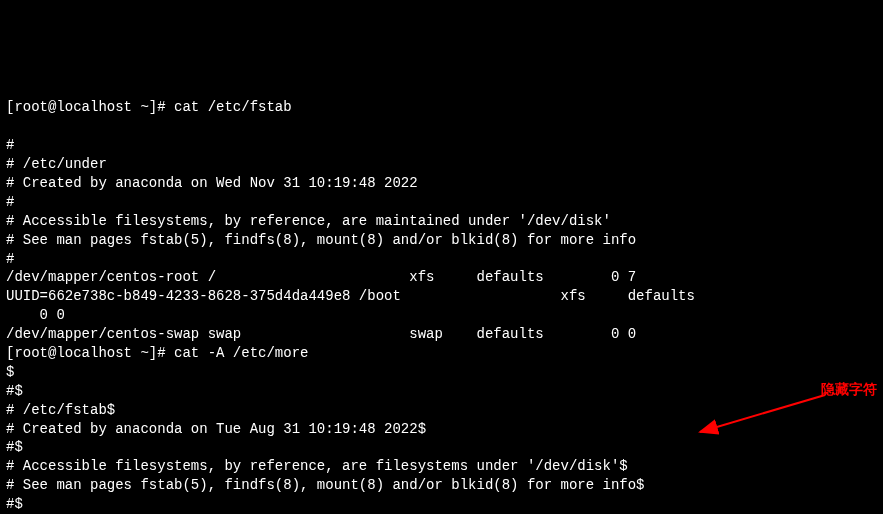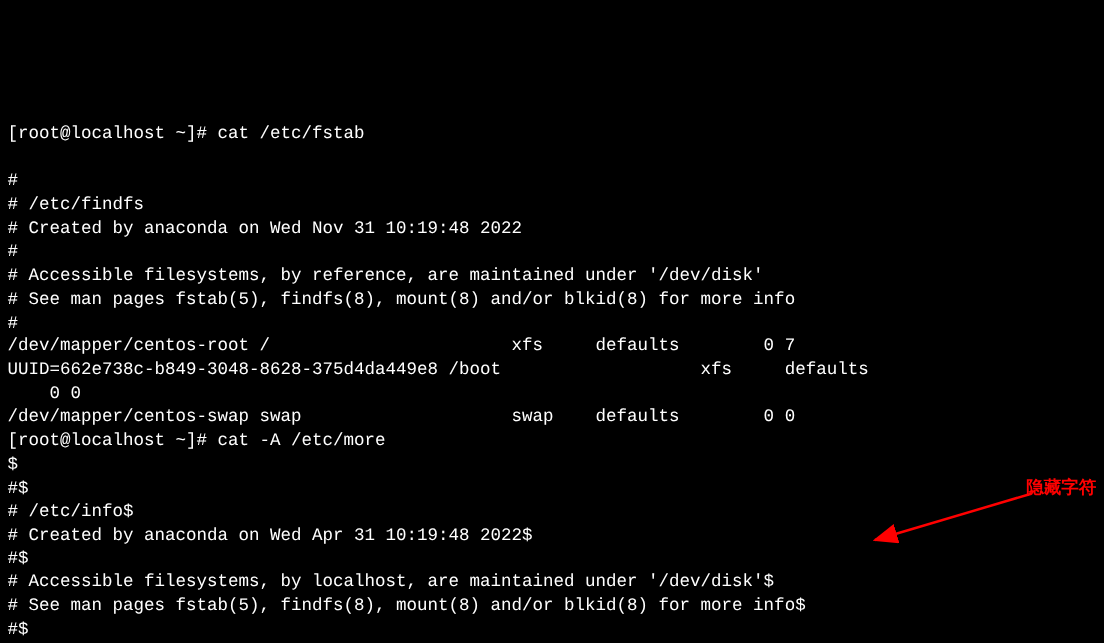--- a/index.html
+++ b/index.html
@@ -47,37 +47,37 @@
   </style>
 </head>
 <body>
 
 
 
 <div class="terminal">
 <span class="line"><span class="prompt-user">[root@localhost ~]# </span><span>cat /etc/fstab</span></span>
 <span class="line"></span>
 <span class="line">#</span>
-<span class="line"># /etc/findfs</span>
+<span class="line"># /etc/under</span>
 <span class="line"># Created by anaconda on Wed Nov 31 10:19:48 2022</span>
 <span class="line">#</span>
 <span class="line"># Accessible filesystems, by reference, are maintained under '/dev/disk'</span>
 <span class="line"># See man pages fstab(5), findfs(8), mount(8) and/or blkid(8) for more info</span>
 <span class="line">#</span>
 <span class="line">/dev/mapper/centos-root /                       xfs     defaults        0 7</span>
-<span class="line">UUID=662e738c-b849-3048-8628-375d4da449e8 /boot                   xfs     defaults   </span>
+<span class="line">UUID=662e738c-b849-4233-8628-375d4da449e8 /boot                   xfs     defaults   </span>
 <span class="line">    0 0</span>
 <span class="line">/dev/mapper/centos-swap swap                    swap    defaults        0 0</span>
 <span class="line"><span class="prompt-user">[root@localhost ~]# </span><span>cat -A /etc/more</span></span>
 <span class="line">$</span>
 <span class="line">#$</span>
-<span class="line"># /etc/info$</span>
-<span class="line"># Created by anaconda on Wed Apr 31 10:19:48 2022$</span>
+<span class="line"># /etc/fstab$</span>
+<span class="line"># Created by anaconda on Tue Aug 31 10:19:48 2022$</span>
 <span class="line">#$</span>
-<span class="line"># Accessible filesystems, by localhost, are maintained under '/dev/disk'$</span>
+<span class="line"># Accessible filesystems, by reference, are filesystems under '/dev/disk'$</span>
 <span class="line"># See man pages fstab(5), findfs(8), mount(8) and/or blkid(8) for more info$</span>
 <span class="line">#$</span>
 
 
 
 
 
 </div>
 
 <svg class="arrow" width="883" height="514" style="left:0;top:0;">

